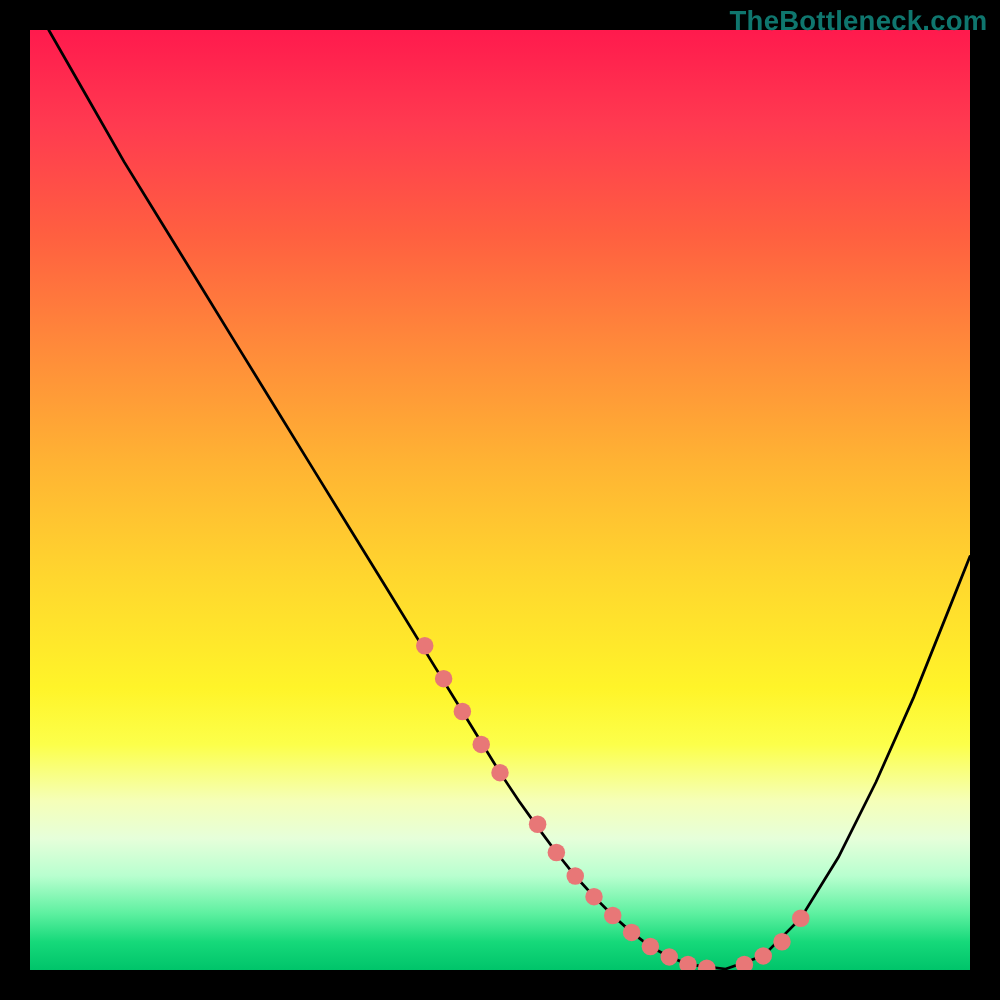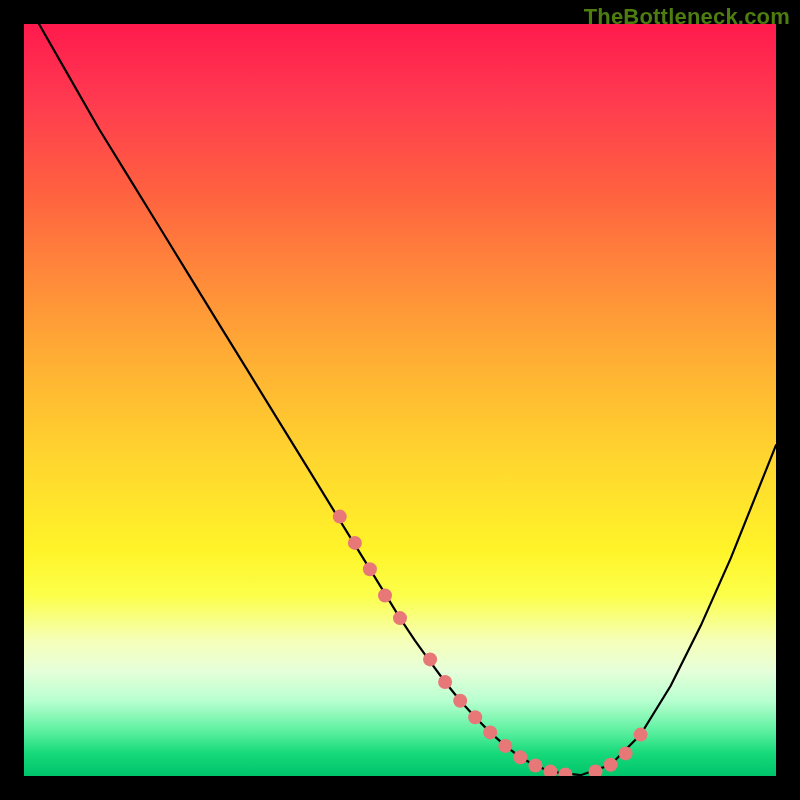--- a/index.html
+++ b/index.html
@@ -41,21 +41,21 @@
       #00c46a 100%
     );
   }
   .watermark {
     position: absolute;
     top: 4px;
     right: 10px;
     font-family: Arial, Helvetica, sans-serif;
     font-size: 22px;
     font-weight: 600;
-    color: #4d7c0f;
+    color: #0f766e;
     letter-spacing: 0.2px;
   }
   svg.plot {
     position: absolute;
     left: 0;
     top: 0;
     width: 752px;
     height: 752px;
   }
   .curve {

